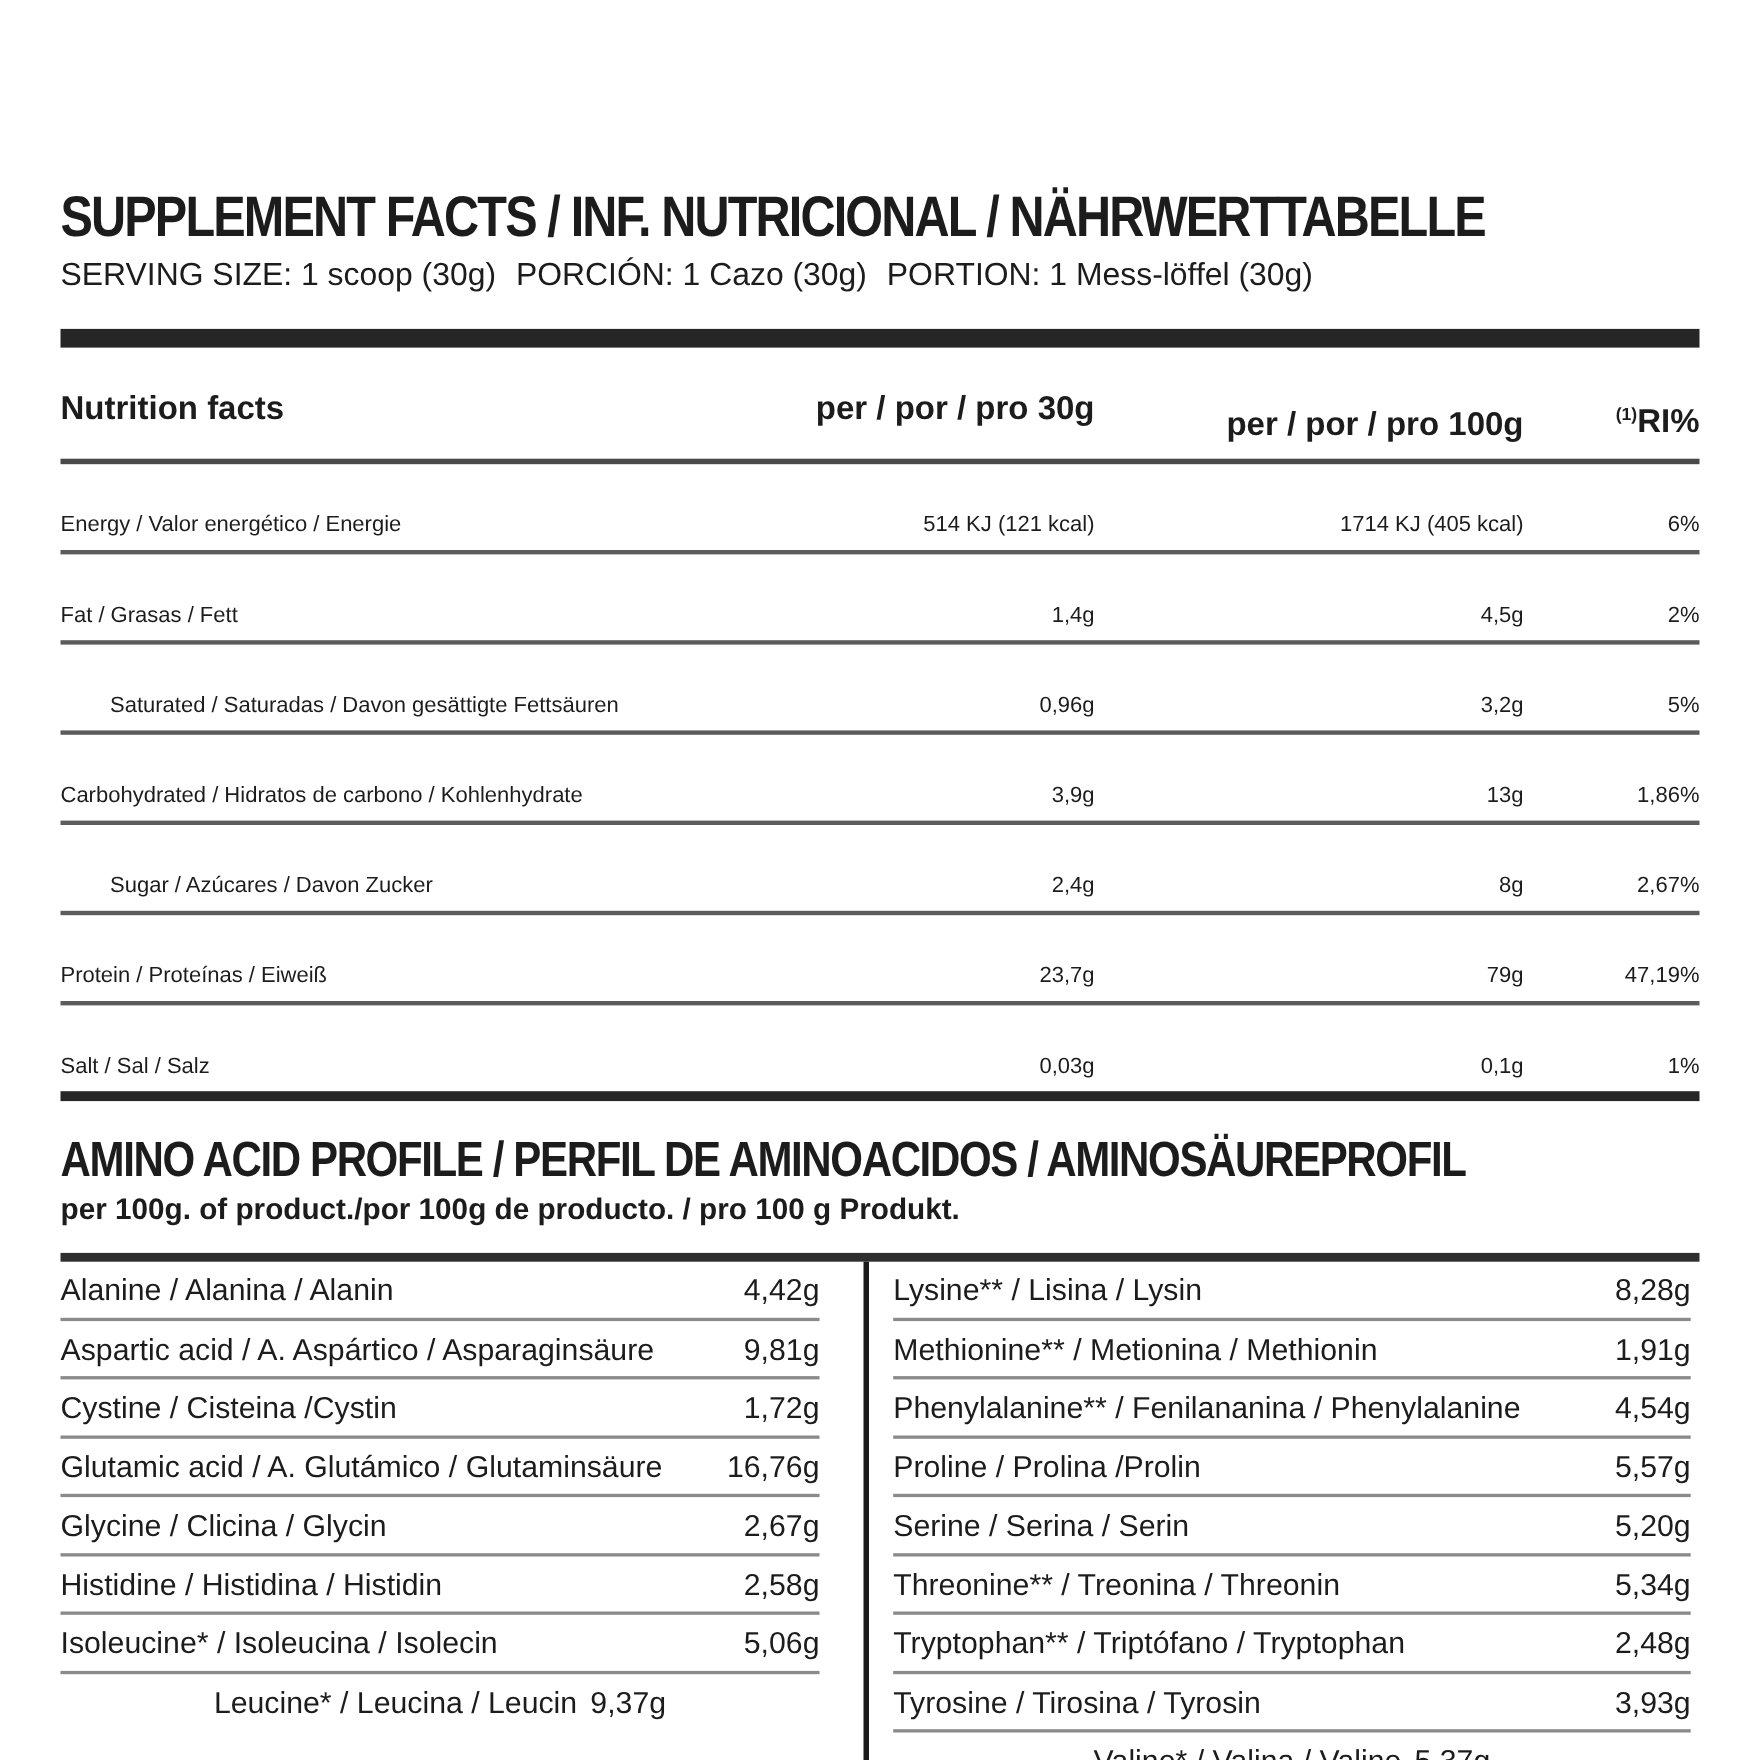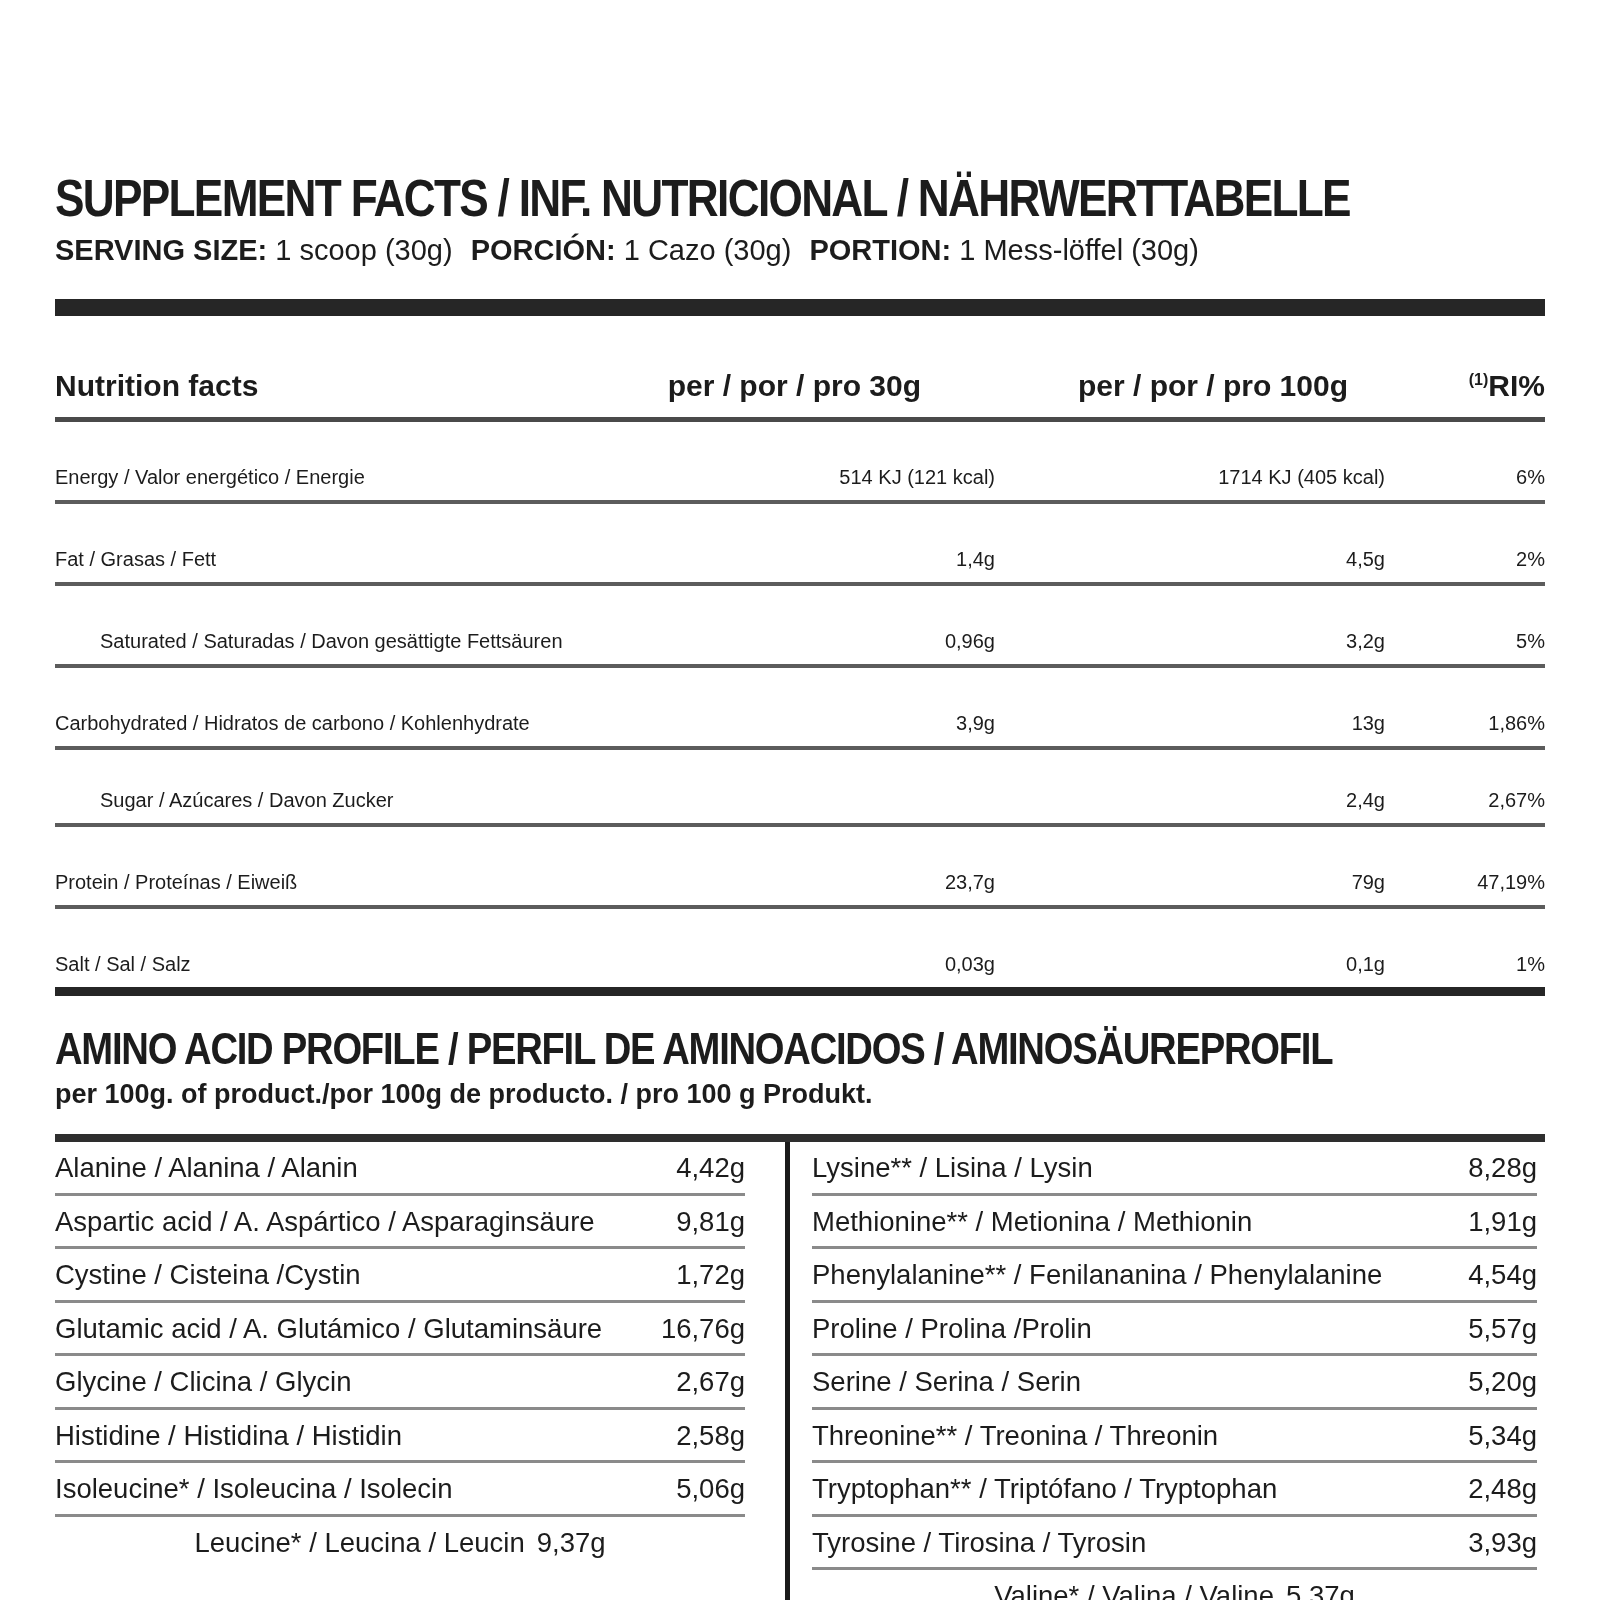--- a/index.html
+++ b/index.html
@@ -9,30 +9,30 @@
     -webkit-font-smoothing:antialiased;
   }
   .label { position:absolute; left:55px; top:172px; width:1490px; }
 
   .main-title {
     margin:0 0 12px 0; font-size:52px; font-weight:bold; line-height:1;
     letter-spacing:-2px; white-space:nowrap;
     transform:scaleX(0.85); transform-origin:left center;
   }
   .serving { margin:0 0 34px 0; font-size:29px; line-height:1; white-space:nowrap; }
-  .serving .lbl { font-weight:bold; }
+  .serving .lbl { font-weight:normal; }
   .serving .val { font-weight:normal; padding-right:10px; }
 
   .bar-thick { height:17px; background:#262626; }
   .bar-end   { height:9px;  background:#262626; }
 
   .nheader {
-    display:flex; align-items:flex-end;
+    display:flex; align-items:center;
     font-weight:bold; font-size:30px; line-height:1;
-    padding:26px 0 16px 0; border-bottom:5px solid #4a4a4a;gap:37px;
+    padding:26px 0 16px 0; border-bottom:5px solid #4a4a4a;
   }
   .nrow {
     display:flex; align-items:baseline;
     font-size:20px; line-height:1;
     padding:16px 0 13px 0; border-bottom:4px solid #5c5c5c;
   }
   .nrow.last { border-bottom:none; }
   .nlabel { flex:1 1 auto; white-space:nowrap; overflow:visible; }
   .nlabel.indent { padding-left:45px; }
   .c30  { flex:0 0 280px; text-align:right; white-space:nowrap; }
@@ -109,20 +109,21 @@
     </div>
     <div class="nrow">
       <div class="nlabel">Carbohydrated / Hidratos de carbono / Kohlenhydrate</div>
       <div class="c30">3,9g</div>
       <div class="c100">13g</div>
       <div class="cri">1,86%</div>
     </div>
     <div class="nrow">
       <div class="nlabel indent">Sugar / Azúcares / Davon Zucker</div>
       <div class="c30">2,4g</div>
+      <div class="c100">8g</div>
       <div class="cri">2,67%</div>
     </div>
     <div class="nrow">
       <div class="nlabel">Protein / Proteínas / Eiweiß</div>
       <div class="c30">23,7g</div>
       <div class="c100">79g</div>
       <div class="cri">47,19%</div>
     </div>
     <div class="nrow last">
       <div class="nlabel">Salt / Sal / Salz</div>

